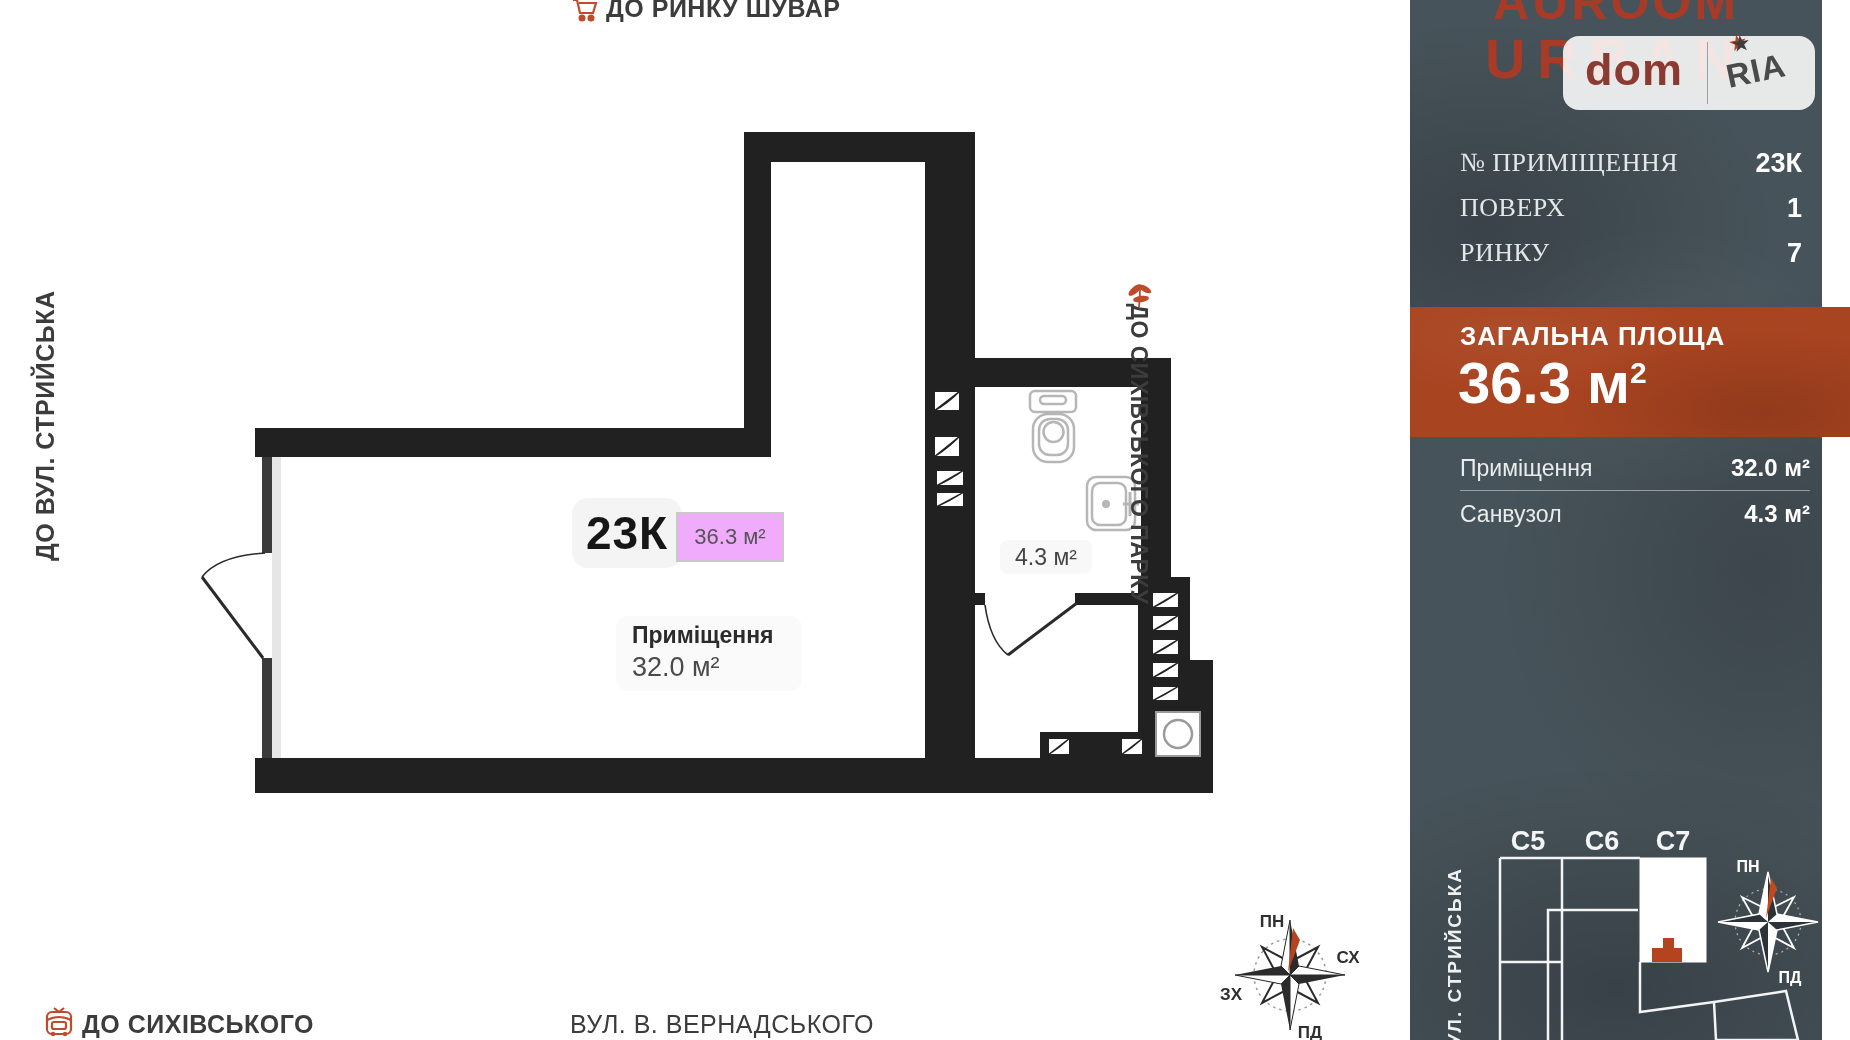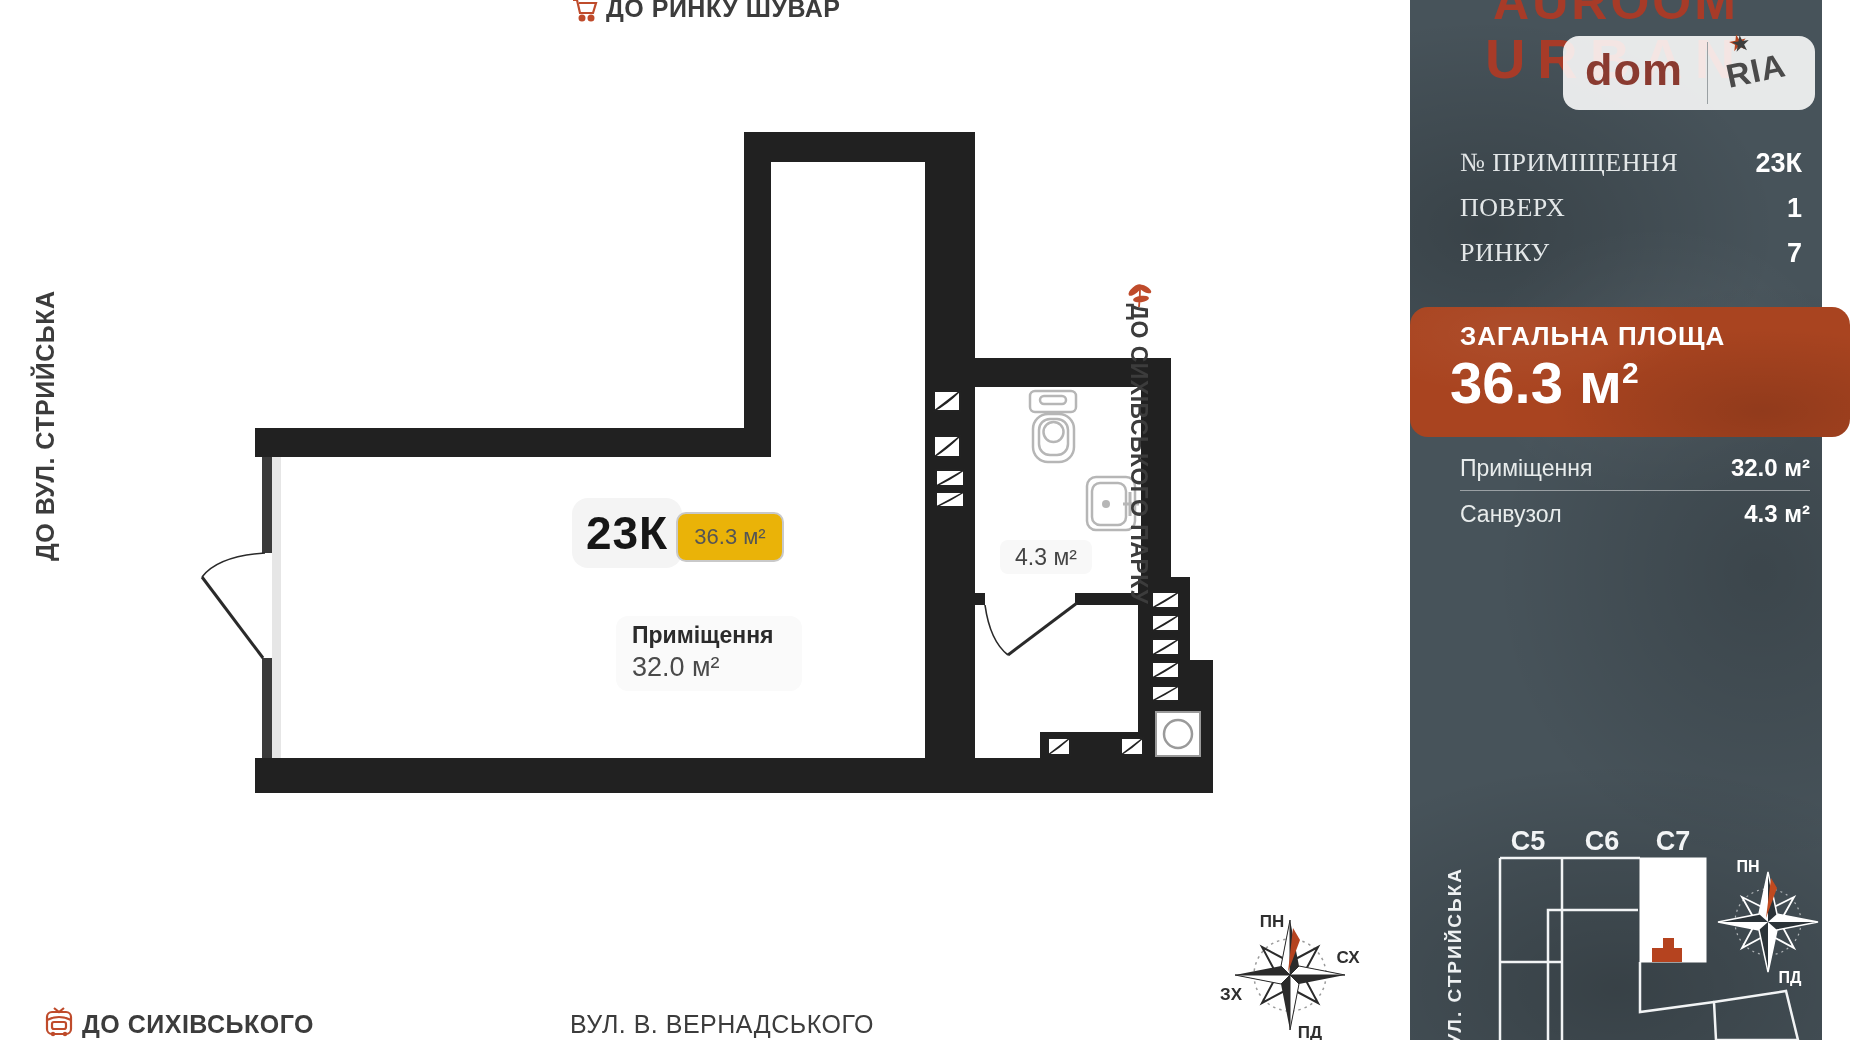--- a/index.html
+++ b/index.html
@@ -8,22 +8,22 @@
   .abs{position:absolute;}
   .dirlabel{color:#3c3c3c;font-size:25px;white-space:nowrap;letter-spacing:.5px;}
   .dirlabel .pre{font-weight:600;}
   .dirlabel .strong{font-weight:800;}
   .rot-l{transform:rotate(-90deg);}
   .rot-r{transform:rotate(90deg);}
   
   .badge23{left:572px;top:498px;width:110px;height:70px;background:#f4f4f4;border-radius:16px;
            display:flex;align-items:center;justify-content:center;
            font-size:46px;font-weight:800;color:#161616;letter-spacing:1px;}
-  .areabox{left:676px;top:512px;width:104px;height:46px;background:#eab308;border:2px solid #c9c9c9;
-           border-radius:10px;display:flex;align-items:center;justify-content:center;
+  .areabox{left:676px;top:512px;width:104px;height:46px;background:#f0abfc;border:2px solid #c9c9c9;
+           border-radius:0;display:flex;align-items:center;justify-content:center;
            font-size:22px;color:#555;}
   .roomlbl{left:616px;top:616px;width:170px;padding:6px 0 8px 16px;background:#fafafa;border-radius:12px;}
   .roomlbl .t1{font-size:23px;font-weight:800;color:#2b2b2b;}
   .roomlbl .t2{font-size:27px;color:#4a4a4a;margin-top:3px;}
   .bathlbl{left:1000px;top:540px;width:92px;height:34px;background:#f8f8f8;border-radius:8px;
            display:flex;align-items:center;justify-content:center;font-size:23px;color:#444;}
   
   #sidebar{left:1410px;top:0;width:412px;height:1040px;color:#fff;
       background-color:#47535a;
       background-image:
@@ -41,23 +41,23 @@
   .wm-div{left:297px;top:42px;width:1px;height:62px;background:#9aa0a3;}
   .wm-ria{left:316px;top:52px;font-size:33px;font-weight:800;color:#4a4a4a;
           transform:rotate(-12deg);letter-spacing:1px;}
   .wm-star1{left:318px;top:30px;font-size:22px;color:#b5431f;transform:rotate(-12deg);}
   .wm-star2{left:321px;top:31px;font-size:22px;color:#3d3d3d;transform:rotate(-8deg);}
   .inforow{left:50px;width:342px;height:30px;display:flex;justify-content:space-between;align-items:center;}
   .inforow .lab{font-size:26px;color:#e3e7e8;font-weight:500;letter-spacing:.5px;font-family:Liberation Serif, serif;}
   .inforow .val{font-size:27px;color:#fff;font-weight:700;}
   #banner{left:0;top:307px;width:440px;height:130px;background:#a94420;
       background-image:radial-gradient(ellipse 300px 120px at 80% 80%, rgba(0,0,0,.14), transparent 70%),
-                       radial-gradient(ellipse 240px 90px at 25% 20%, rgba(255,255,255,.05), transparent 70%);border-radius:18px;}
+                       radial-gradient(ellipse 240px 90px at 25% 20%, rgba(255,255,255,.05), transparent 70%);}
   .banlab{left:50px;top:14px;font-size:26px;font-weight:700;letter-spacing:1px;color:#fff;}
-  .banval{left:40px;top:42px;font-size:58px;font-weight:800;color:#fff;}
+  .banval{left:48px;top:42px;font-size:58px;font-weight:800;color:#fff;}
   .banval sup{font-size:30px;vertical-align:super;}
   .arearow{left:50px;width:350px;height:28px;display:flex;justify-content:space-between;align-items:center;}
   .arearow .lab{font-size:23px;color:#e8ecec;}
   .arearow .val{font-size:24px;font-weight:700;color:#fff;}
   .areadiv{left:50px;top:490px;width:350px;border-top:1px solid rgba(255,255,255,.45);}
   .street{left:-48px;top:957px;width:185px;text-align:center;font-size:19px;font-weight:700;
           letter-spacing:2px;color:#eef1f2;transform:rotate(-90deg);white-space:nowrap;}
   svg text{font-family:"Liberation Sans", sans-serif;}
 </style>
 </head>

